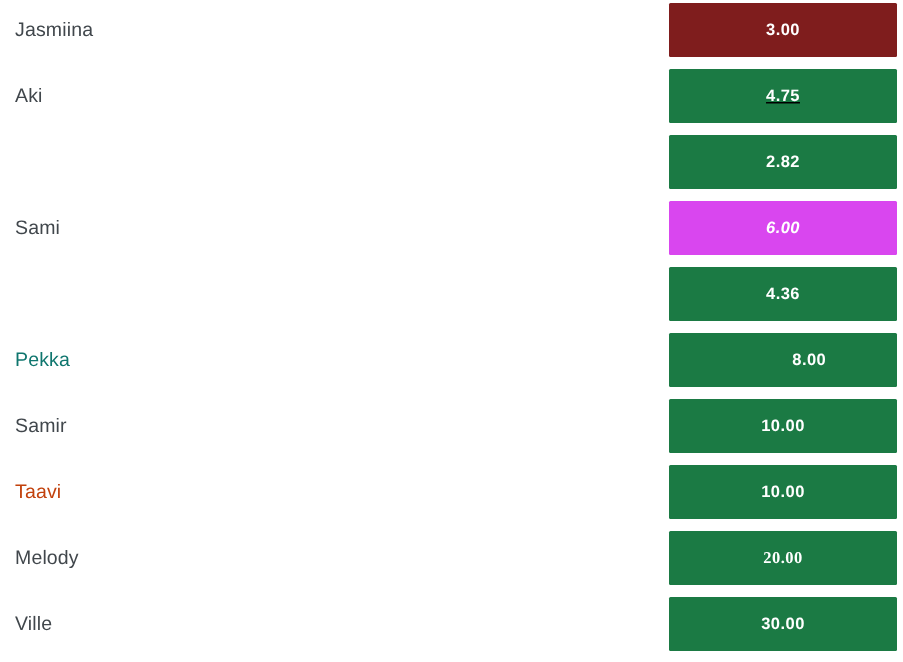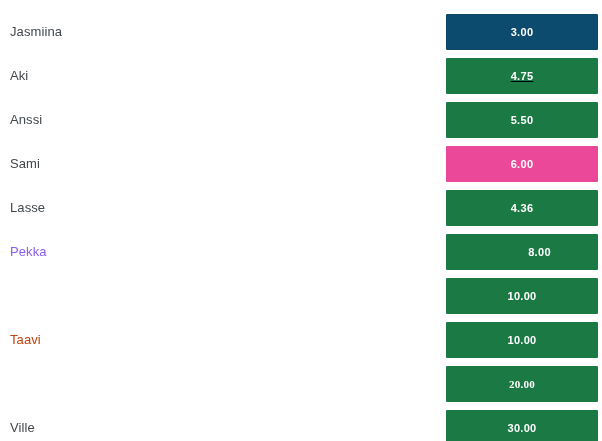--- a/index.html
+++ b/index.html
@@ -13,21 +13,21 @@
     background: #ffffff;
     font-family: "Liberation Sans", sans-serif;
     overflow: hidden;
   }
 
   #chart {
     width: 602px;
     height: 441px;
     position: relative;
     box-sizing: border-box;
-    padding-top: 14px;
+    padding-top: 2px;
   }
 
   .row {
     height: 36px;
     margin-bottom: 8px;
     position: relative;
     display: flex;
     align-items: center;
   }
 
@@ -76,89 +76,89 @@
   }
 </style>
 </head>
 <body style="background: rgb(255, 255, 255);">
 
 <div id="chart">
 
   <div class="row">
     <span class="row-label" style="color: rgb(65, 71, 76);">Jasmiina</span>
     <div class="bar-track">
-      <div class="bar" style="background: #0c4a6e;">
+      <div class="bar" style="background: #7f1d1d;">
         <span class="bar-value" style="color: rgb(255, 255, 255);">3.00</span>
       </div>
     </div>
   </div>
 
   <div class="row">
     <span class="row-label" style="color: rgb(65, 71, 76);">Aki</span>
     <div class="bar-track">
       <div class="bar" style="background: rgb(27, 122, 68); text-decoration: underline;">
         <span class="bar-value" style="color: rgb(255, 255, 255);">4.75</span>
       </div>
     </div>
   </div>
 
   <div class="row">
-    <span class="row-label" style="color: rgb(65, 71, 76);">Anssi</span>
     <div class="bar-track">
       <div class="bar" style="background: rgb(27, 122, 68);">
-        <span class="bar-value" style="color: rgb(255, 255, 255);">5.50</span>
+        <span class="bar-value" style="color: rgb(255, 255, 255);">2.82</span>
       </div>
     </div>
   </div>
 
   <div class="row">
     <span class="row-label" style="color: rgb(65, 71, 76);">Sami</span>
     <div class="bar-track">
-      <div class="bar" style="background: #ec4899;">
+      <div class="bar" style="background: #d946ef; font-style: italic;">
         <span class="bar-value" style="color: rgb(255, 255, 255);">6.00</span>
       </div>
     </div>
   </div>
 
   <div class="row">
-    <span class="row-label" style="color: rgb(65, 71, 76);">Lasse</span>
     <div class="bar-track">
       <div class="bar" style="background: rgb(27, 122, 68);">
         <span class="bar-value" style="color: rgb(255, 255, 255);">4.36</span>
       </div>
     </div>
   </div>
 
   <div class="row">
-    <span class="row-label" style="color: #8b5cf6;">Pekka</span>
+    <span class="row-label" style="color: #0f766e;">Pekka</span>
     <div class="bar-track">
       <div class="bar" style="background: rgb(27, 122, 68);">
         <span class="bar-value" style="color: rgb(255, 255, 255); margin-left: 35px;">8.00</span>
       </div>
     </div>
   </div>
 
   <div class="row">
+    <span class="row-label" style="color: rgb(65, 71, 76);">Samir</span>
     <div class="bar-track">
       <div class="bar" style="background: rgb(27, 122, 68);">
         <span class="bar-value" style="color: rgb(255, 255, 255);">10.00</span>
       </div>
     </div>
   </div>
 
   <div class="row">
     <span class="row-label" style="color: #c2410c;">Taavi</span>
     <div class="bar-track">
       <div class="bar" style="background: rgb(27, 122, 68);">
         <span class="bar-value" style="color: rgb(255, 255, 255);">10.00</span>
       </div>
     </div>
   </div>
 
   <div class="row">
+    <span class="row-label" style="color: rgb(65, 71, 76);">Melody</span>
     <div class="bar-track">
       <div class="bar" style="background: rgb(27, 122, 68); font-family: Liberation Serif, serif;">
         <span class="bar-value" style="color: rgb(255, 255, 255);">20.00</span>
       </div>
     </div>
   </div>
 
   <div class="row">
     <span class="row-label" style="color: rgb(65, 71, 76);">Ville</span>
     <div class="bar-track">

